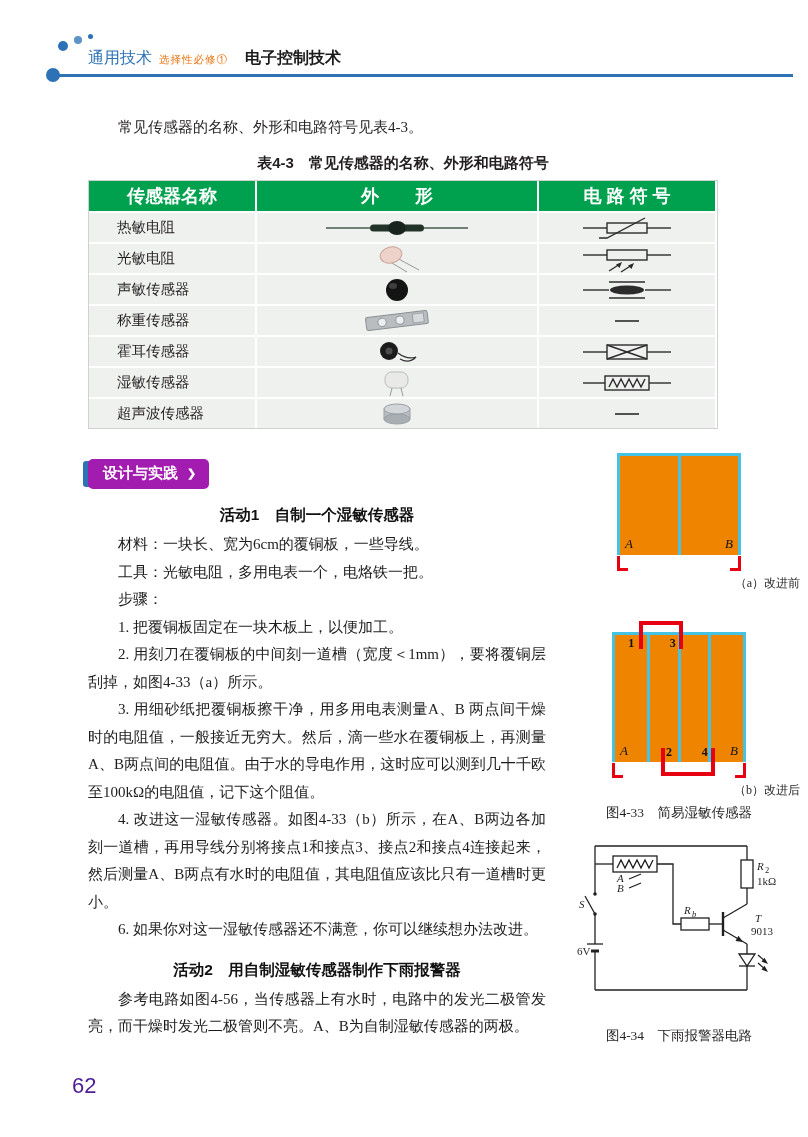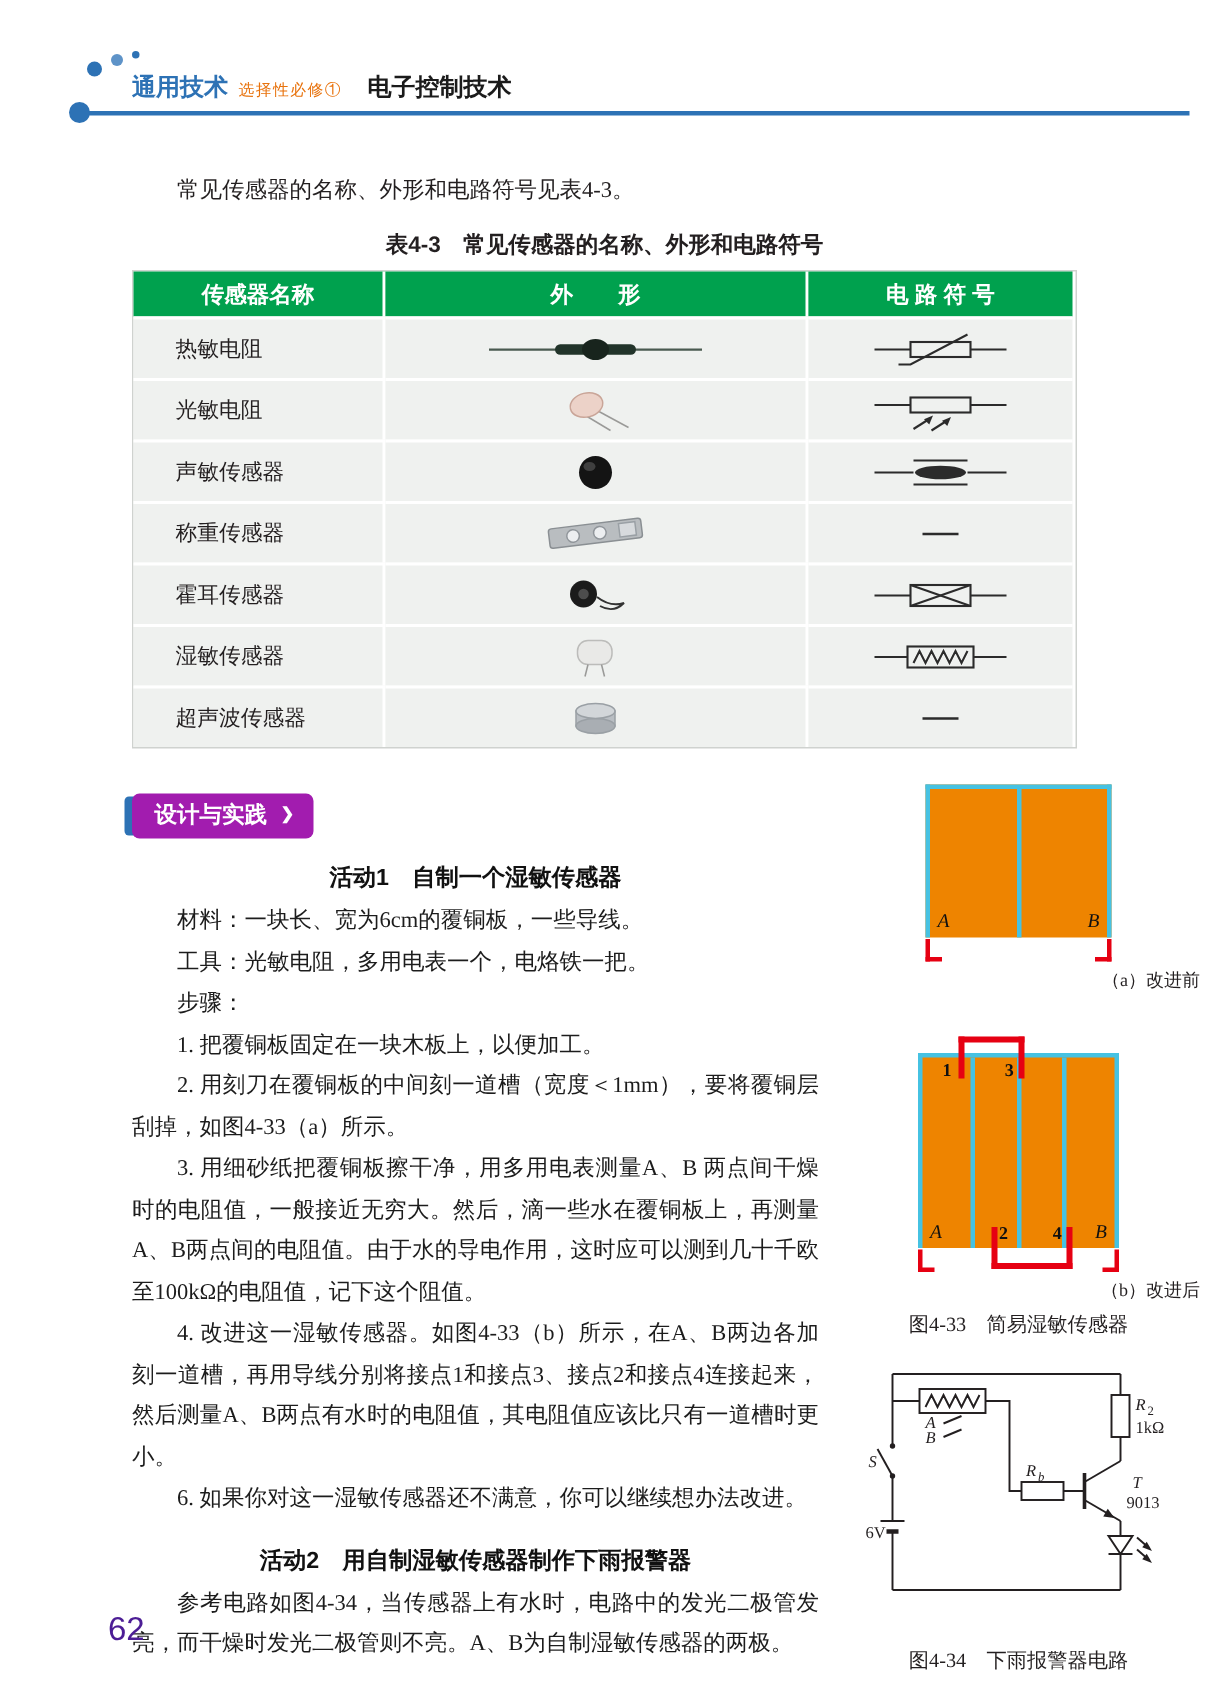--- a/index.html
+++ b/index.html
@@ -10,36 +10,36 @@
     font-family:"Liberation Serif", serif;
   }
   
   .hdr { position:relative; height:82px; }
   .logo { position:absolute; left:58px; top:34px; width:44px; height:20px; }
   .logo i { position:absolute; border-radius:50%; background:#2d72b5; }
   .logo .d1 { left:0;  top:7px;  width:10px; height:10px; }
   .logo .d2 { left:16px; top:2px; width:8px; height:8px; background:#5e93c8; }
   .logo .d3 { left:30px; top:0;  width:5px; height:5px; }
   .hdr-text { position:absolute; left:88px; top:48px; display:flex; align-items:baseline; gap:7px; }
-  .series { color:#2d72b5; font-weight:bold; font-size:16px; font-family:"Liberation Sans", sans-serif; }
+  .series { color:#2d72b5; font-weight:normal; font-size:16px; font-family:"Liberation Sans", sans-serif; }
   .series-badge { color:#e8720c; font-size:10.5px; letter-spacing:1px; font-family:"Liberation Sans", sans-serif; }
   .book { color:#1b1b1b; font-weight:bold; font-size:16px; font-family:"Liberation Sans", sans-serif; margin-left:10px; }
   .hdr-rule { position:absolute; left:48px; right:15px; top:74px; height:2.5px; background:#2d72b5; }
   .big-dot { position:absolute; left:-2px; top:-6px; width:14px; height:14px; border-radius:50%; background:#2d72b5; }
   
   .intro { margin:32px 90px 0 88px; font-size:15px; line-height:1.8; text-indent:2em; }
   .tbl-caption { width:630px; margin:13px 0 0 88px; text-align:center; font-weight:bold;
                  font-size:15px; font-family:"Liberation Sans", sans-serif; }
   
   .tbl { display:grid; grid-template-columns:168px 282px 176px; width:630px;
          margin:7px 0 0 88px; border:1px solid #cfd2cf; background:#fff; }
   .th { background:#00a14e; color:#fff; font-family:"Liberation Sans", sans-serif; font-weight:bold;
-        font-size:15px; height:30px; display:flex; align-items:center; justify-content:center;
+        font-size:18px; height:30px; display:flex; align-items:center; justify-content:center;
         border-right:2px solid #fff; }
-  .td { background:#eff1ef; height:41px; display:flex; align-items:center; justify-content:center;
+  .td { background:#eff1ef; height:31px; display:flex; align-items:center; justify-content:center;
         border-right:2px solid #fff; border-top:2px solid #fff; }
   .td.name { justify-content:flex-start; padding-left:28px; font-size:14.5px; }
   .c3 { border-right:none; }
   
   .practice { display:inline-block; position:relative; margin-top:30px; }
   .pr-bar { position:absolute; left:-5px; top:2px; bottom:2px; width:9px; background:#2d72b5; border-radius:3px; }
   .pr-pill { position:relative; display:inline-flex; align-items:center; gap:9px; background:#a21caf;
              color:#fff; font-family:"Liberation Sans", sans-serif; font-weight:bold; font-size:15px;
              padding:5px 13px 6px 15px; border-radius:5px; }
   .chev { font-style:normal; font-size:11px; line-height:1; }
@@ -257,21 +257,21 @@
       <p class="body-p">材料：一块长、宽为6cm的覆铜板，一些导线。</p>
       <p class="body-p">工具：光敏电阻，多用电表一个，电烙铁一把。</p>
       <p class="body-p">步骤：</p>
       <p class="body-p">1. 把覆铜板固定在一块木板上，以便加工。</p>
       <p class="body-p">2. 用刻刀在覆铜板的中间刻一道槽（宽度＜1mm），要将覆铜层刮掉，如图4-33（a）所示。</p>
       <p class="body-p">3. 用细砂纸把覆铜板擦干净，用多用电表测量A、B 两点间干燥时的电阻值，一般接近无穷大。然后，滴一些水在覆铜板上，再测量A、B两点间的电阻值。由于水的导电作用，这时应可以测到几十千欧至100kΩ的电阻值，记下这个阻值。</p>
       <p class="body-p">4. 改进这一湿敏传感器。如图4-33（b）所示，在A、B两边各加刻一道槽，再用导线分别将接点1和接点3、接点2和接点4连接起来，然后测量A、B两点有水时的电阻值，其电阻值应该比只有一道槽时更小。</p>
       <p class="body-p">6. 如果你对这一湿敏传感器还不满意，你可以继续想办法改进。</p>
 
       <h3 class="act-title">活动2　用自制湿敏传感器制作下雨报警器</h3>
-      <p class="body-p">参考电路如图4-34，当传感器上有水时，电路中的发光二极管发亮，而干燥时发光二极管则不亮。A、B为自制湿敏传感器的两极。</p>
+      <p class="body-p">参考电路如图4-56，当传感器上有水时，电路中的发光二极管发亮，而干燥时发光二极管则不亮。A、B为自制湿敏传感器的两极。</p>
     </div>
 
     <div class="col-right">
 
       <div class="figwrap">
         <div class="board board-a">
           <i class="groove" style="left:calc(50% - 1.5px)"></i>
           <span class="bl bl-a">A</span>
           <span class="bl bl-b">B</span>
           <i class="corner cnr-l"></i>

